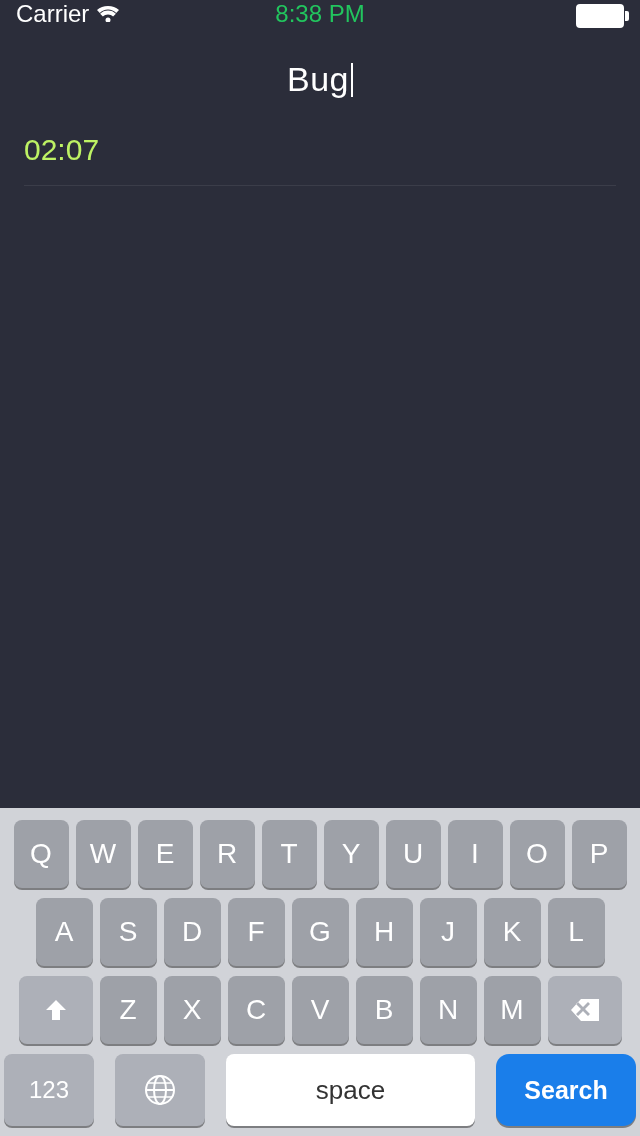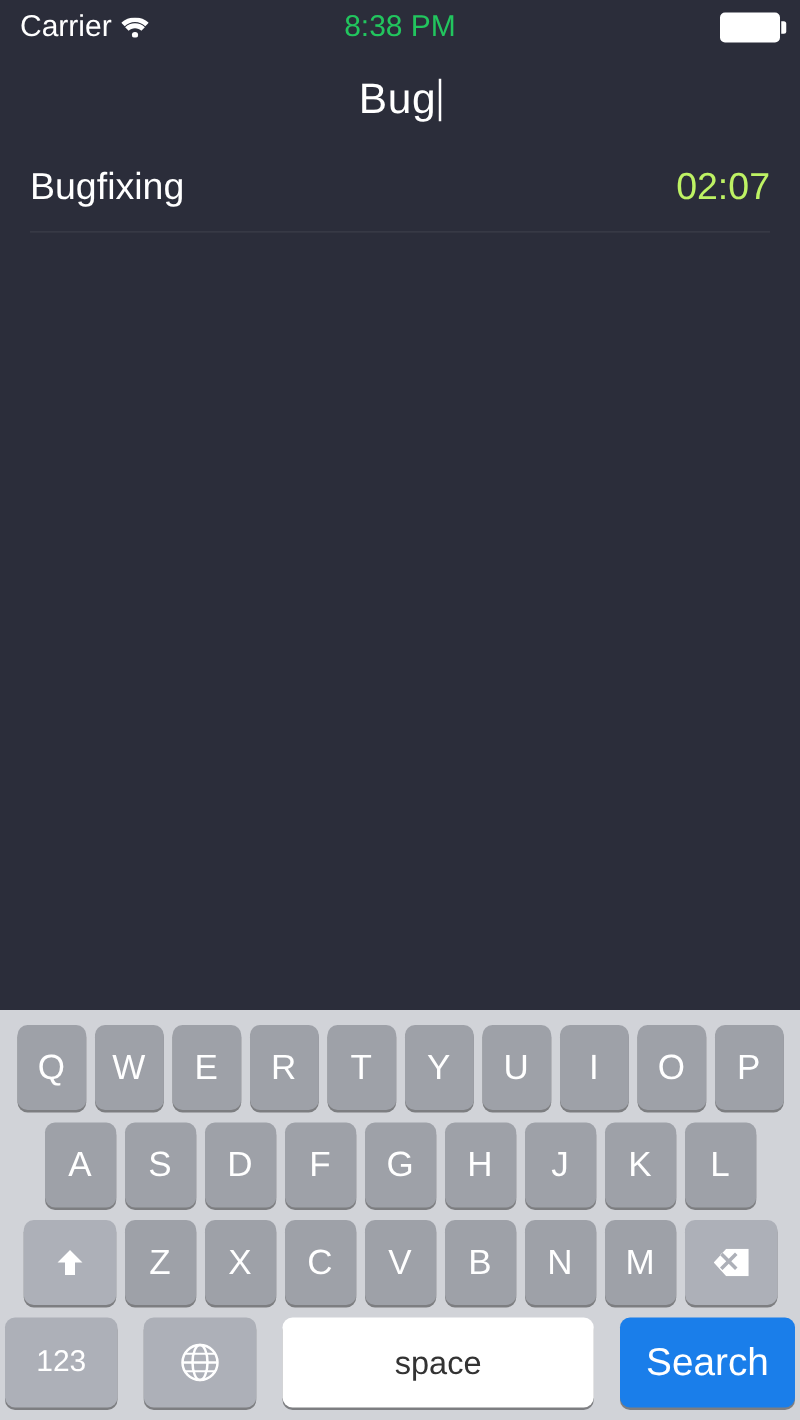--- a/index.html
+++ b/index.html
@@ -13,21 +13,21 @@
       overflow: hidden;
       position: relative;
       color: white;
     }
 
     
     .status-bar {
       width: 100%;
       height: 44px;
       display: flex;
-      align-items: center;
+      align-items: flex-end;
       justify-content: space-between;
       padding: 16px 16px;
       position: relative;
     }
     .status-carrier {
       font-size: 24px;
       font-weight: 500;
       color: white;
       display: flex;
       align-items: center;
@@ -206,22 +206,23 @@
       flex: 1;
       height: 72px;
       font-size: 26px;
       margin: 0 4px;
     }
     .key-search {
       background: #1a7eea;
       color: white;
       width: 140px;
       height: 72px;
-      font-size: 31px;
-      font-weight: 400;
+      font-size: 25px;
+      font-weight: 700;
+      border-radius: 13px;
     }
 
     .row3 .key-letter {
       width: 57px;
     }
 
     
     .wifi-svg { width: 22px; height: 16px; }
   </style>
 </head>
@@ -244,21 +245,20 @@
 
 <div class="search-area">
   <div class="search-input-display">
     <span>Bug</span>
     <span class="cursor"></span>
   </div>
 </div>
 
 <div class="results-list">
   <div class="result-item">
-    <span class="result-name">Bugfixing</span>
     <span class="result-time">02:07</span>
   </div>
 </div>
 
 <div class="keyboard">
 
   <div class="keyboard-row row1">
     <div class="key key-letter">Q</div>
     <div class="key key-letter">W</div>
     <div class="key key-letter">E</div>

